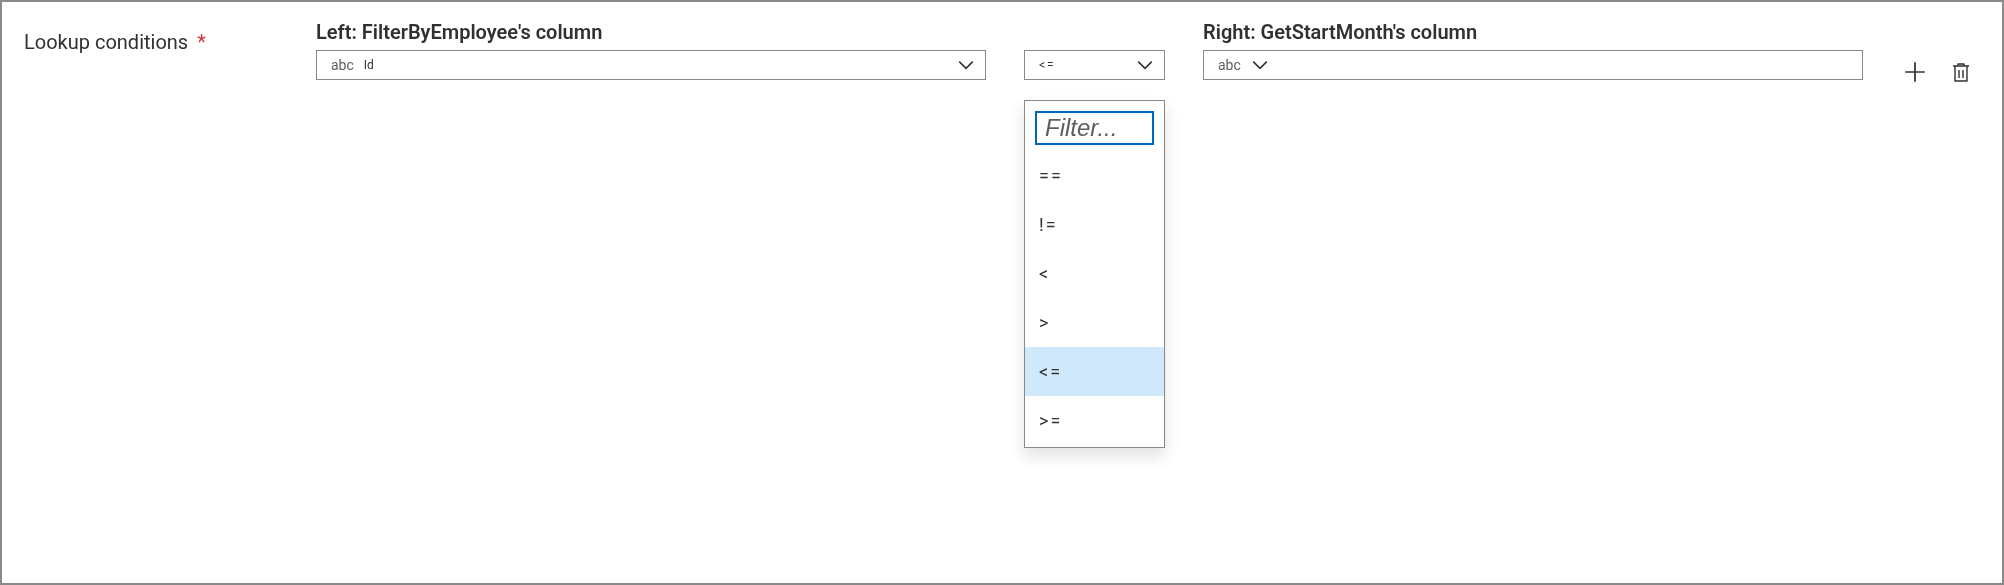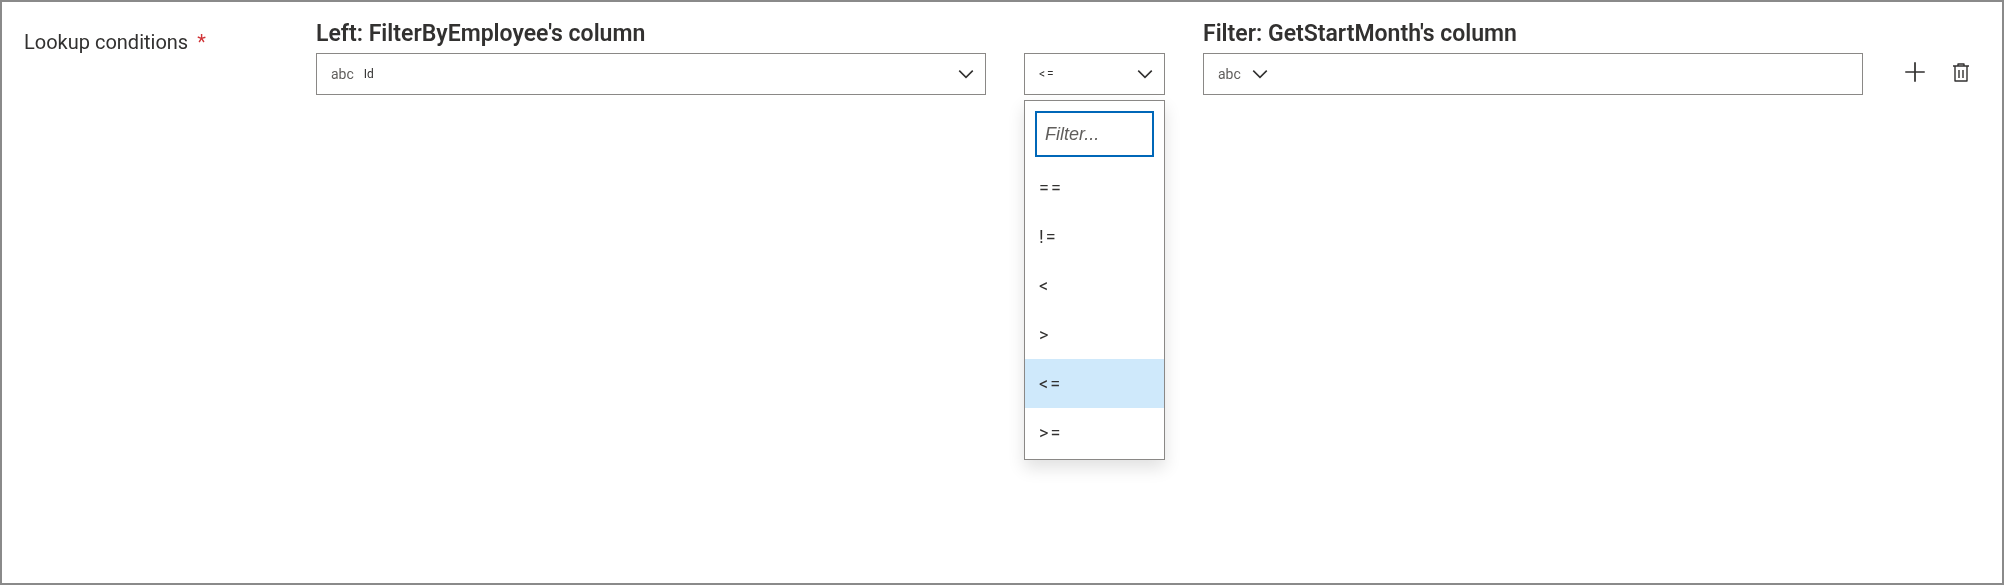--- a/index.html
+++ b/index.html
@@ -36,28 +36,28 @@
     align-items: flex-start;
     gap: 38px;
   }
   .field-block { position: relative; }
   .left-block  { width: 670px; }
   .op-block    { width: 141px; }
   .right-block { width: 660px; }
   .actions-block { padding-top: 38px; display: flex; gap: 18px; align-items: center; }
 
   .field-label {
-    font-size: 23px;
+    font-size: 20px;
     font-weight: 600;
     margin-bottom: 6px;
     color: #323130;
     white-space: nowrap;
   }
   .combo {
-    height: 42px;
+    height: 30px;
     border: 1px solid #8a8886;
     display: flex;
     align-items: center;
     padding: 0 10px 0 14px;
     background: #fff;
     cursor: pointer;
     gap: 10px;
   }
   .type-tag {
     font-size: 14px;
@@ -94,24 +94,24 @@
     background: #fff;
     box-shadow: 0 8px 16px rgba(0,0,0,0.12);
     z-index: 10;
     padding-bottom: 2px;
   }
   .dd-filter-wrap {
     padding: 10px 10px 6px 10px;
   }
   .dd-filter {
     width: 100%;
-    height: 46px;
+    height: 34px;
     border: 2px solid #0067b8;
     padding: 0 8px;
-    font-size: 18px;
+    font-size: 24px;
     font-style: italic;
     color: #605e5c;
     outline: none;
   }
   .dd-filter::placeholder {
     color: #605e5c;
     font-style: italic;
   }
   .dd-item {
     padding: 14px 14px;
@@ -170,21 +170,21 @@
               <div class="dd-item">!=</div>
               <div class="dd-item">&lt;</div>
               <div class="dd-item">&gt;</div>
               <div class="dd-item selected">&lt;=</div>
               <div class="dd-item">&gt;=</div>
             </div>
         </div>
       </div>
 
       <div class="field-block right-block">
-        <div class="field-label">Filter: GetStartMonth's column</div>
+        <div class="field-label">Right: GetStartMonth's column</div>
         <div class="combo">
           <span class="type-tag">abc</span>
           <span class="chevron">
             <svg viewBox="0 0 16 16" width="18" height="18">
                 <path d="M2 5 L8 11 L14 5" fill="none" stroke="#323130" stroke-width="1.4"></path>
               </svg>
           </span>
         </div>
       </div>
 

